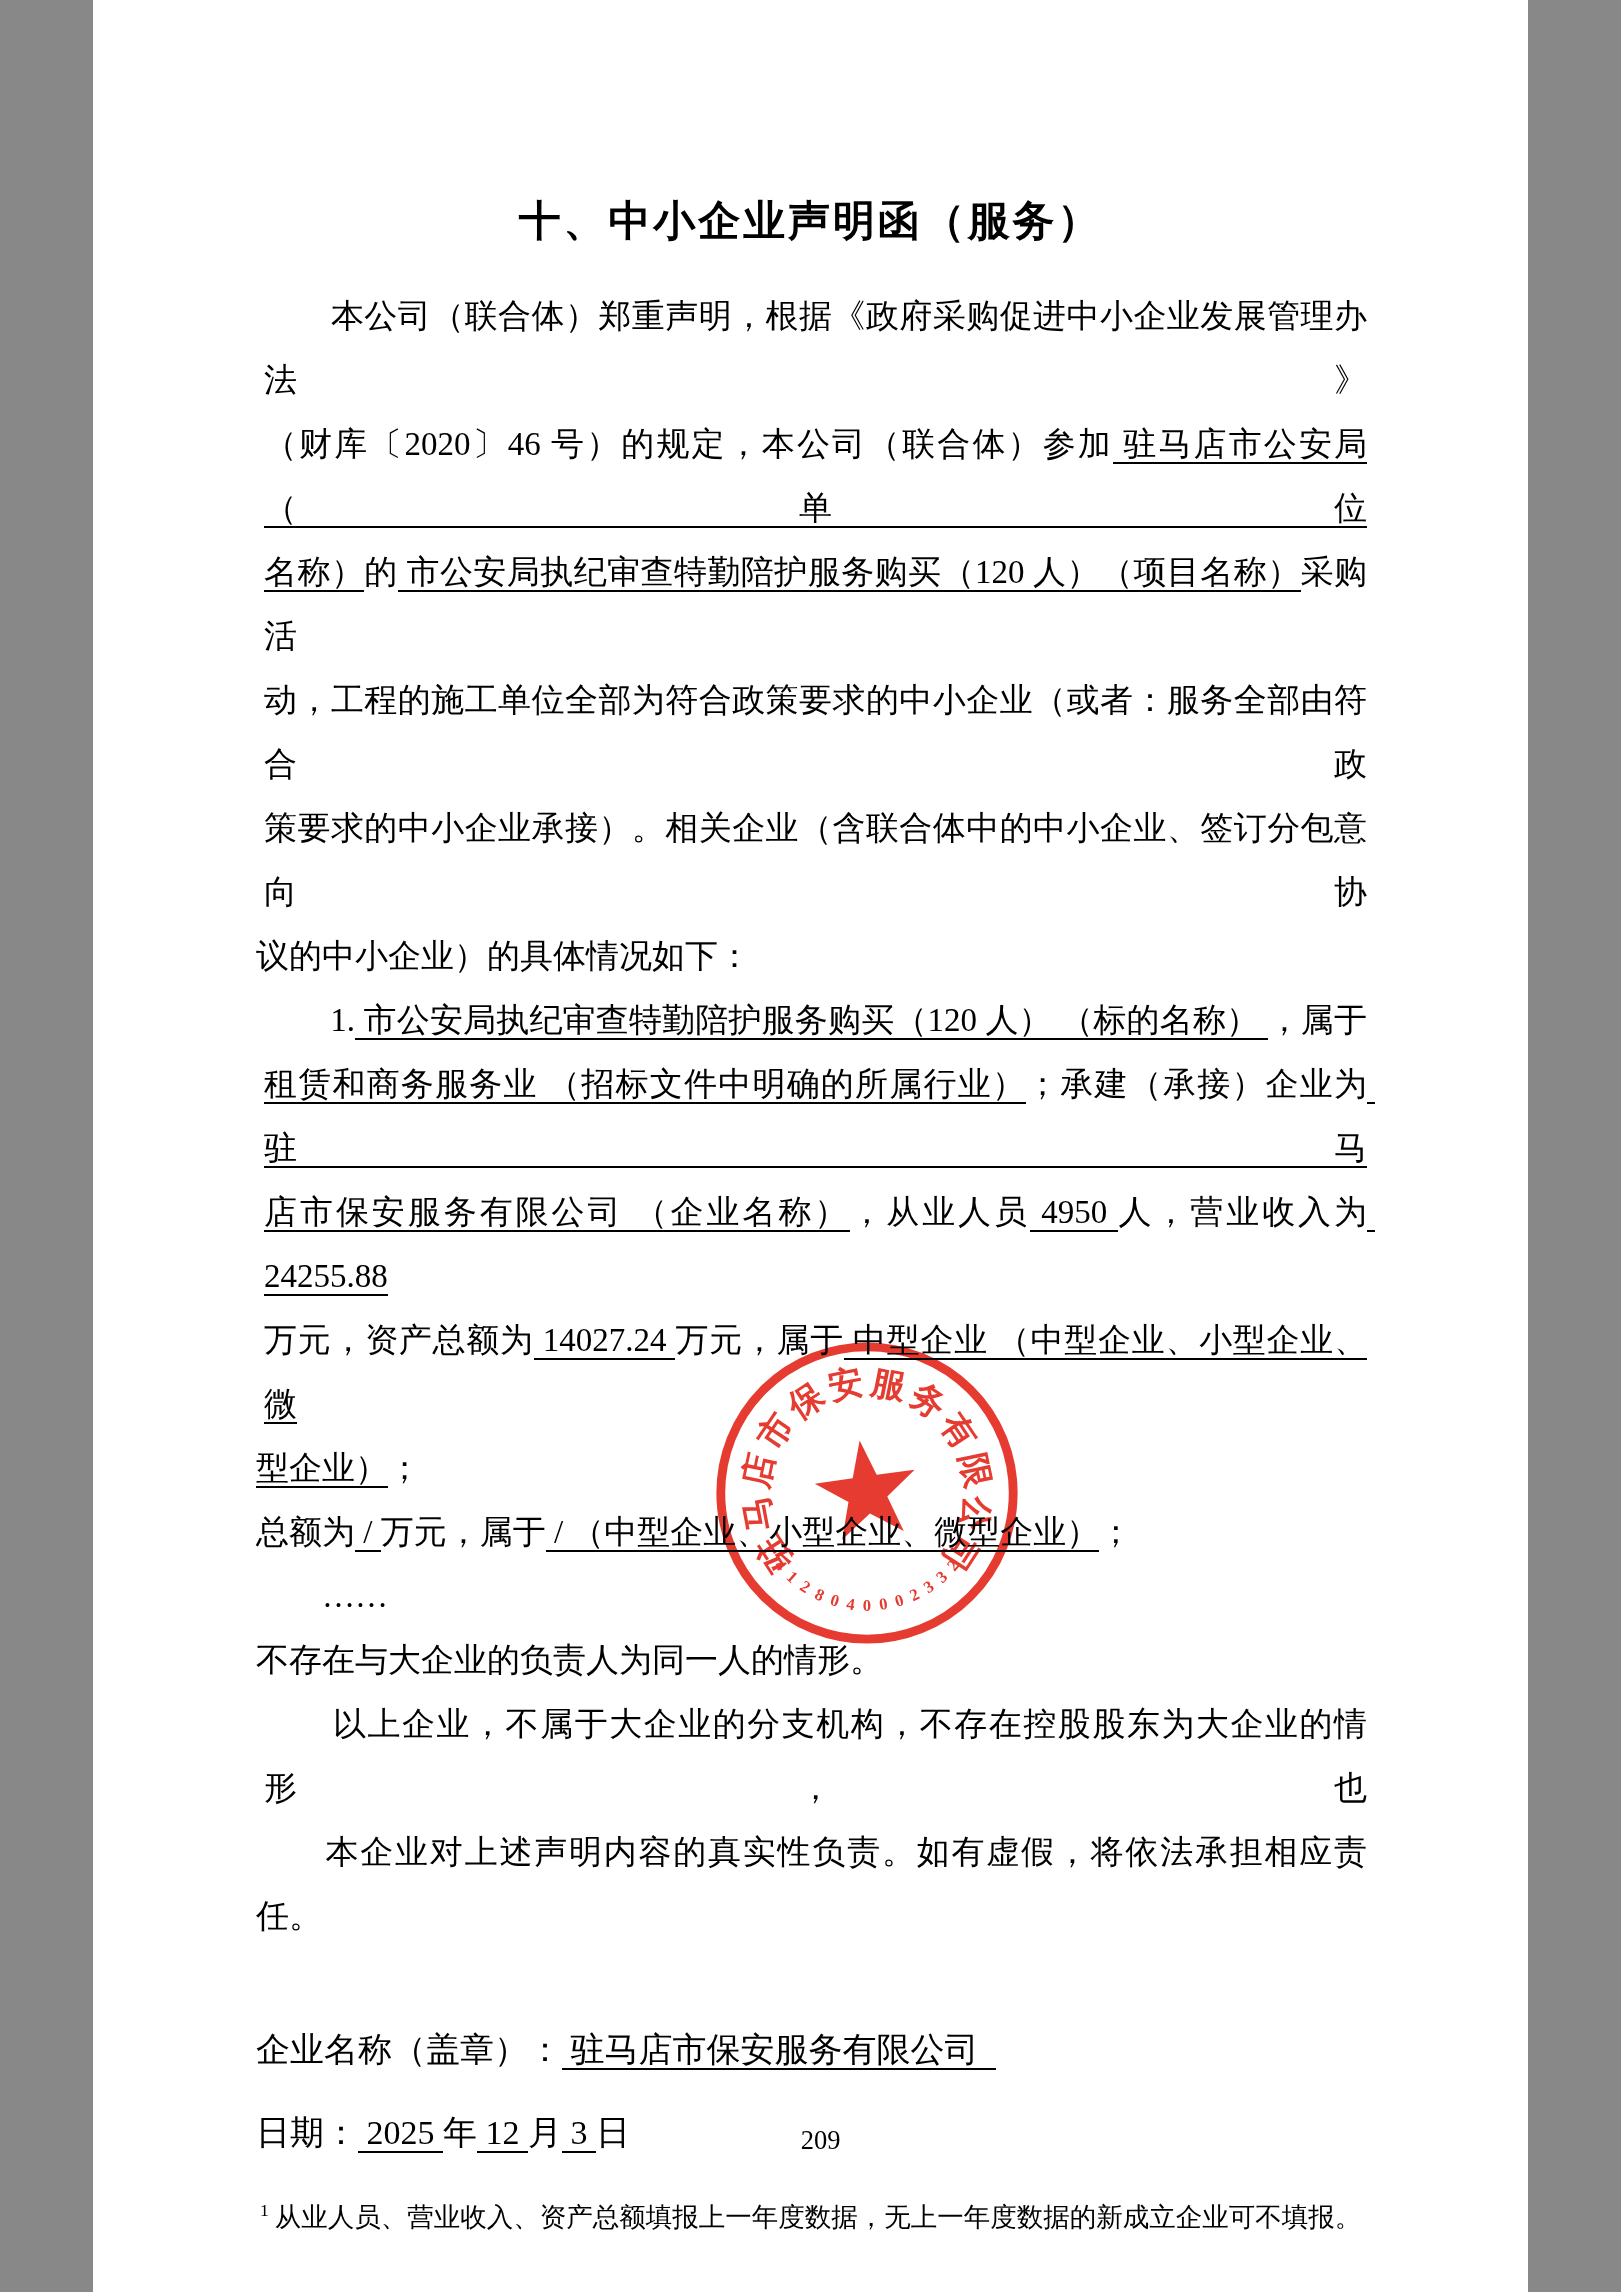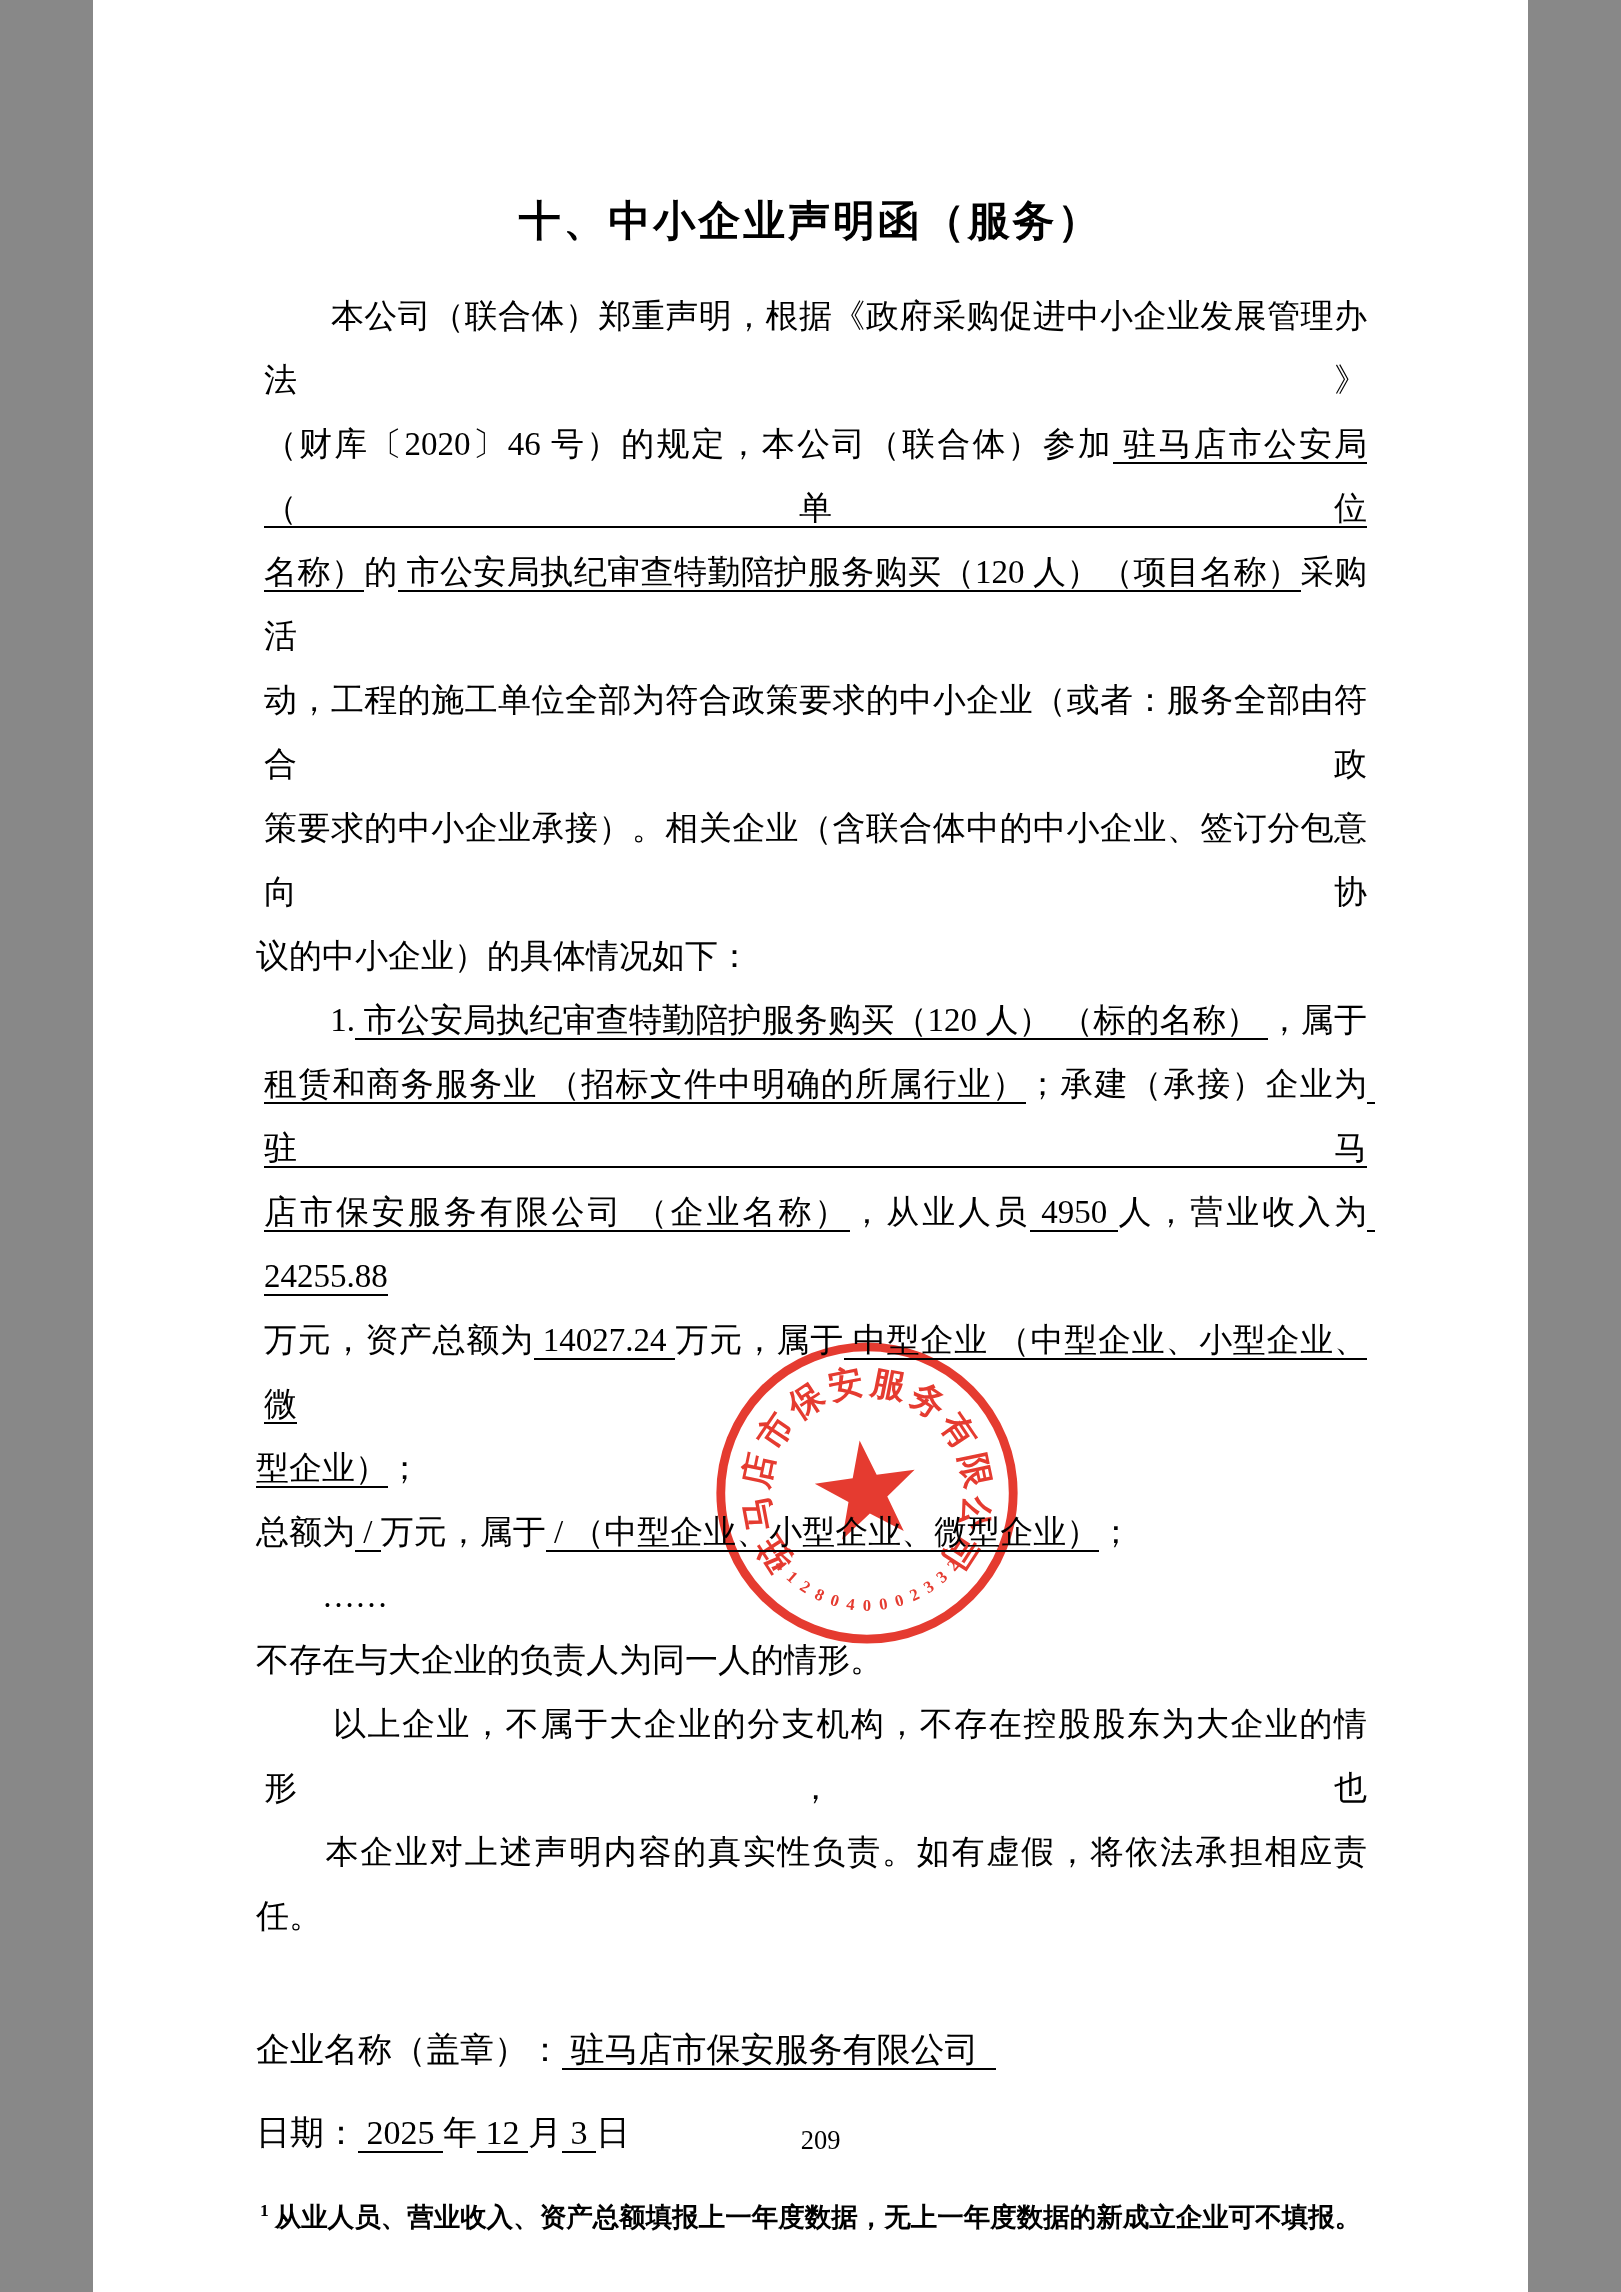--- a/index.html
+++ b/index.html
@@ -37,21 +37,20 @@
     margin: 78px 161px 0 163px;
     font-size: 34px;
     line-height: 47px;
   }
   .signature-block .line { text-align: left; text-align-last: auto; min-height:47px; }
   .signature-block .line + .line { margin-top: 36px; }
   .footnote {
     margin: 35px 161px 5px 167px;
     font-size: 26.5px;
     line-height: 39px;
-    font-weight: bold;
   }
   .footnote sup { font-size: 17.6px; vertical-align: super; margin-right: 5.9px; }
   .page-number {
     position: absolute;
     left: 0; right: 28px;
     top: 2125px;
     text-align: center;
     font-size: 26.5px;
     padding-left: 48px;
   }

